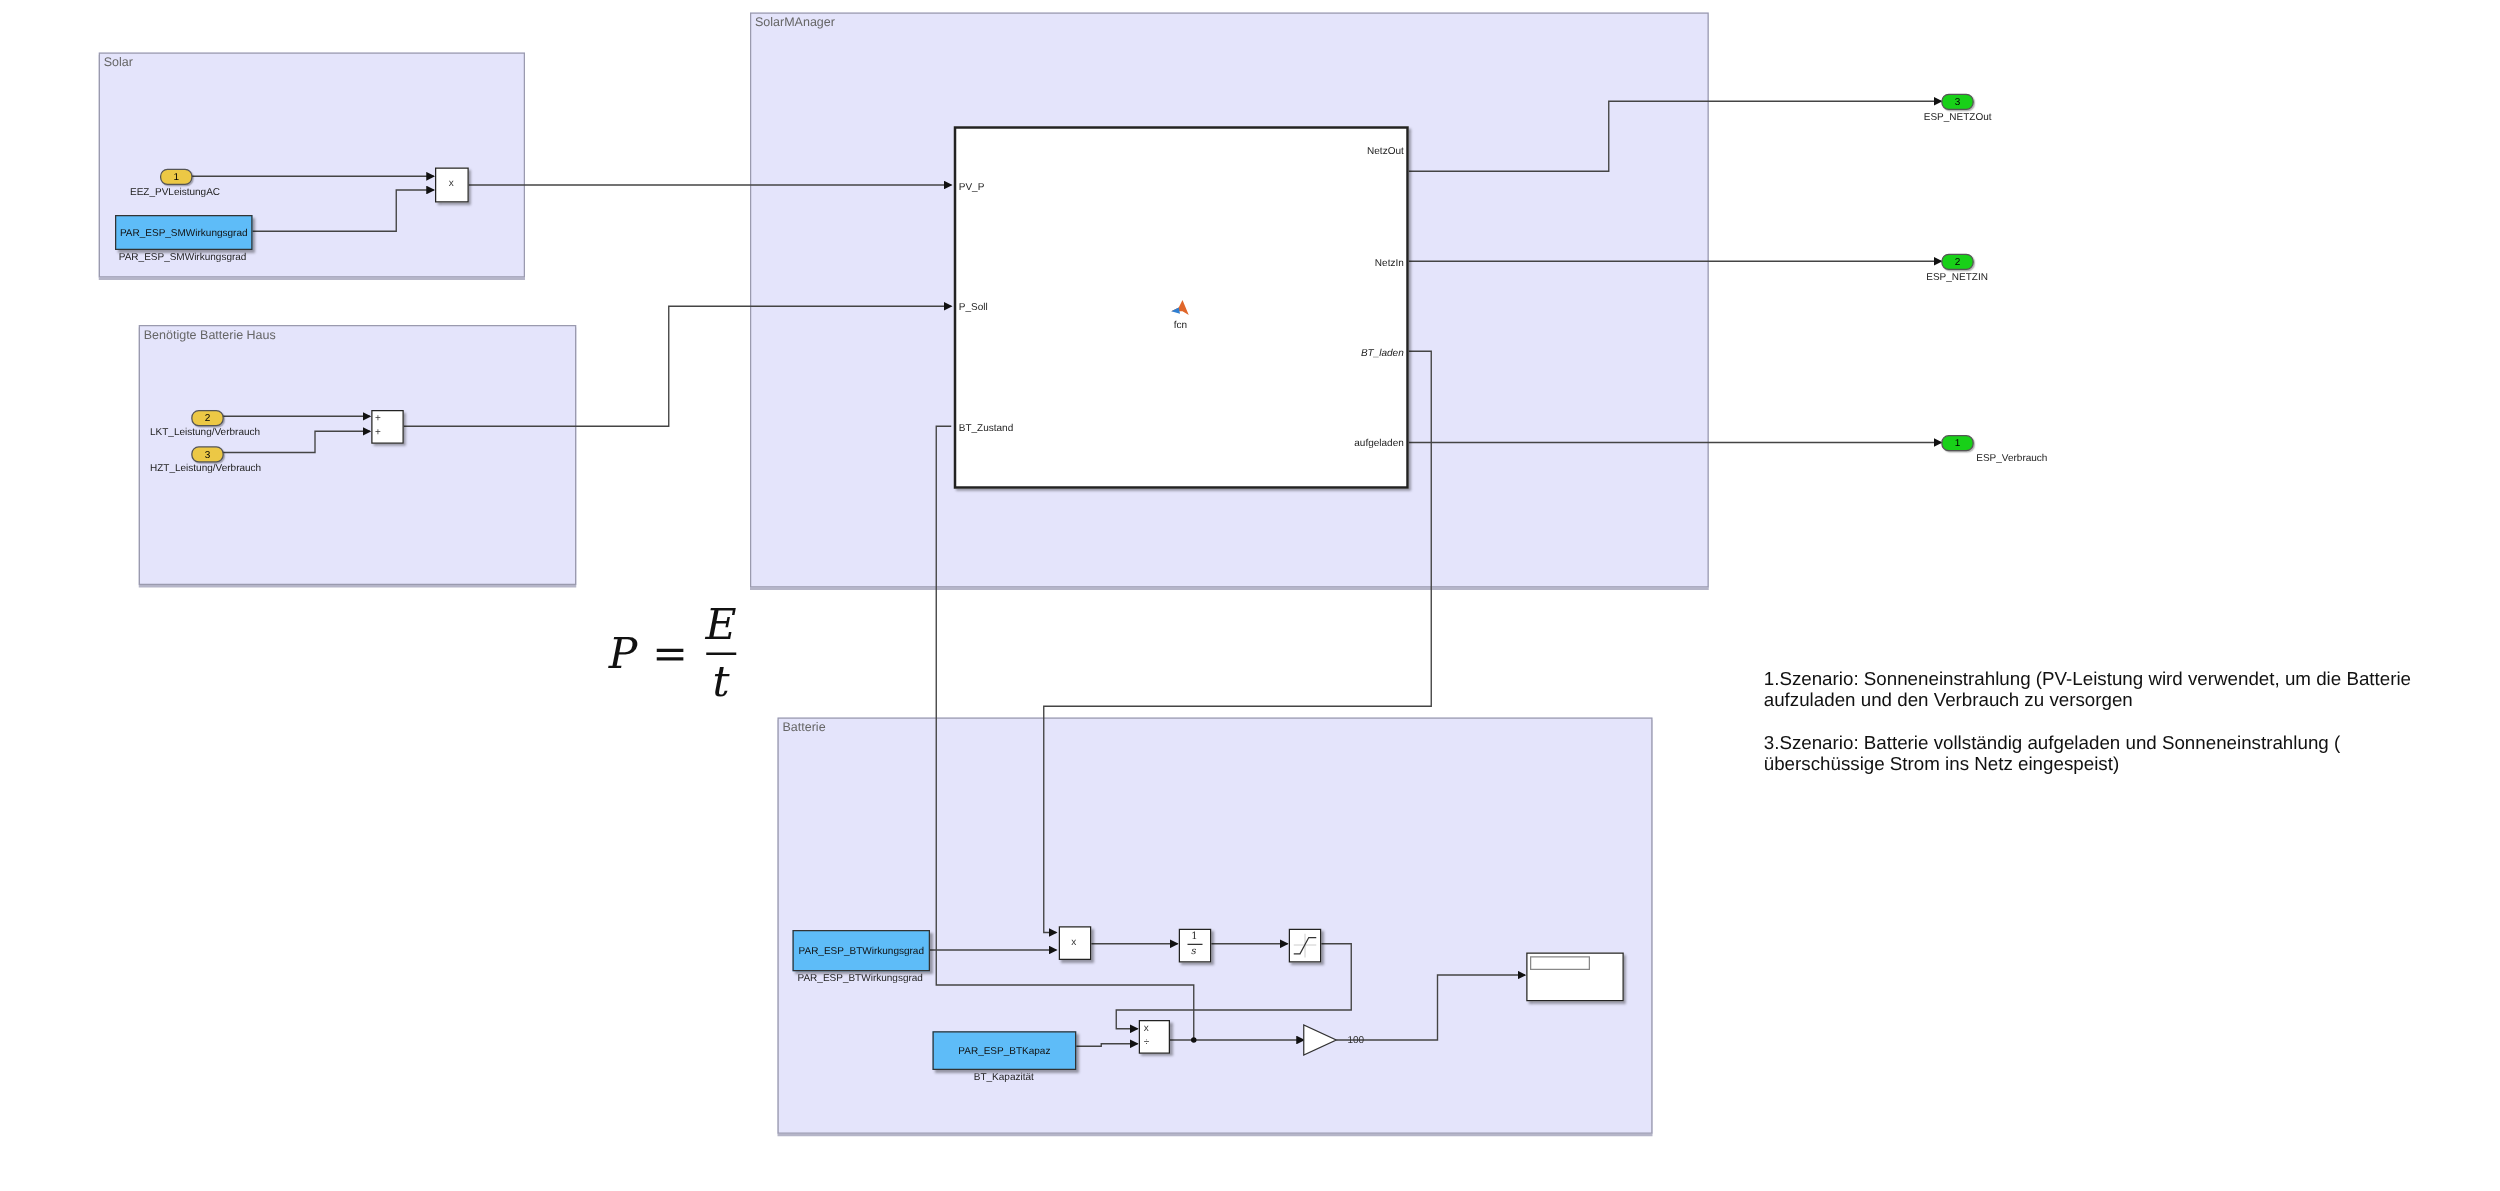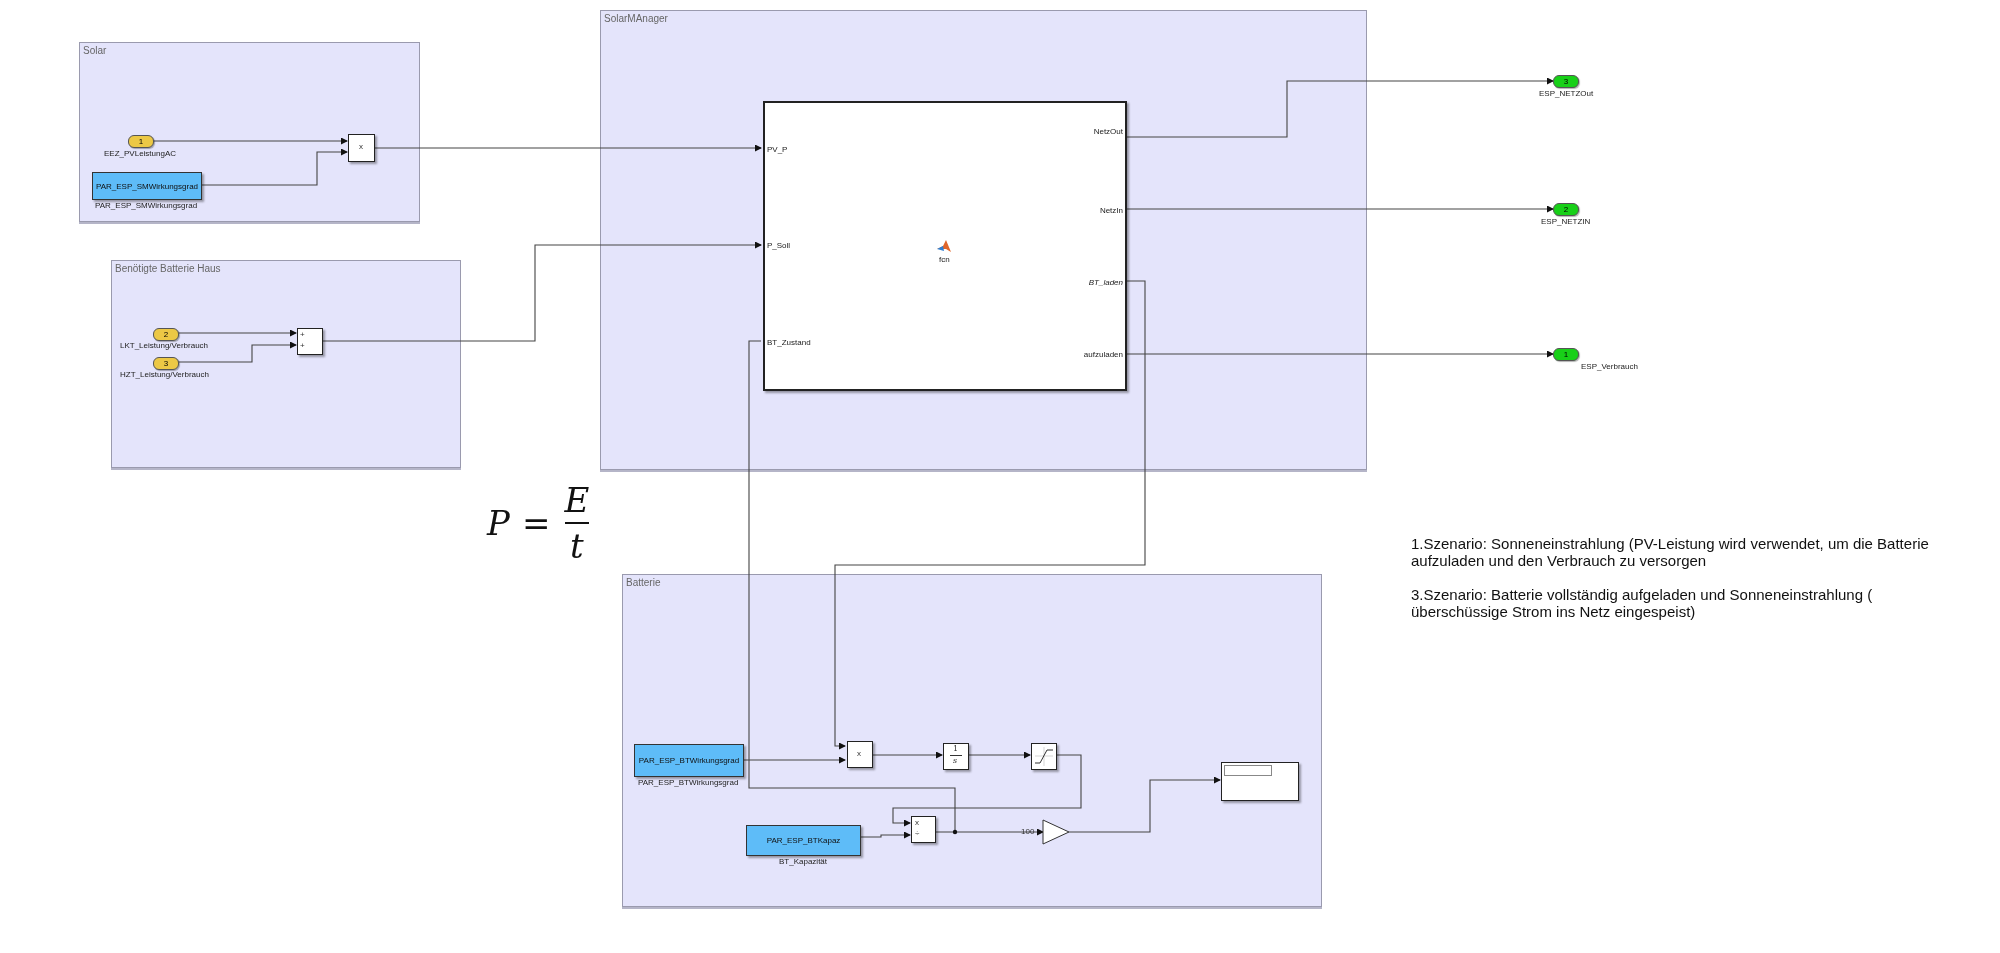--- a/index.html
+++ b/index.html
@@ -95,24 +95,24 @@
 <span class="lbl" style="left:120px;top:370px;">HZT_Leistung/Verbrauch</span>
 <div class="blk" style="left:297px;top:328px;width:24px;height:25px;">
   <span class="op" style="left:2px;top:1px;">+</span>
   <span class="op" style="left:2px;top:12px;">+</span>
 </div>
 
 <div class="blk" style="left:763px;top:101px;width:360px;height:286px;border-width:2px;">
   <span class="port-lbl" style="left:2px;top:42px;">PV_P</span>
   <span class="port-lbl" style="left:2px;top:138px;">P_Soll</span>
   <span class="port-lbl" style="left:2px;top:235px;">BT_Zustand</span>
-  <span class="port-lbl" style="right:2px;top:24px;margin-left:43px;">NetzOut</span>
+  <span class="port-lbl" style="right:2px;top:13px;margin-left:43px;">NetzOut</span>
   <span class="port-lbl" style="right:2px;top:103px;">NetzIn</span>
   <span class="port-lbl" style="right:2px;top:175px;font-style:italic;">BT_laden</span>
-  <span class="port-lbl" style="right:2px;top:247px;">aufzuladen</span>
+  <span class="port-lbl" style="right:2px;top:247px;">aufgeladen</span>
   <svg width="16" height="16" viewBox="0 0 16 16" style="position:absolute;left:171px;top:136px;">
     <path d="M1,10 L7,7 L10,1 L15,13 L10,10 z" fill="#e0662a"></path>
     <path d="M1,10 L7,7 L8,12 z" fill="#2f7fd1"></path>
   </svg>
   <span class="port-lbl" style="left:174px;top:152px;">fcn</span>
 </div>
 
 <div class="outport" style="left:1553px;top:75px;">
     <span>3</span>
   </div>
@@ -157,21 +157,21 @@
   <svg width="24" height="25" style="position:absolute;left:0;top:0;">
     <line x1="12" y1="3" x2="12" y2="22" stroke="#bbb" stroke-width="0.6"></line>
     <line x1="3" y1="12" x2="21" y2="12" stroke="#bbb" stroke-width="0.6"></line>
     <path d="M3,19 L8,19 L15,6 L21,6" fill="none" stroke="#333" stroke-width="1"></path>
   </svg>
 </div>
 <div class="blk" style="left:911px;top:816px;width:23px;height:25px;">
   <span class="op" style="left:3px;top:1px;">x</span>
   <span class="op" style="left:3px;top:12px;">÷</span>
 </div>
-<span class="op" style="left:1021px;top:827px;">100</span>
+<span class="op" style="left:1078px;top:827px;">100</span>
 <div class="blk" style="left:1221px;top:762px;width:76px;height:37px;">
   <div style="position:absolute;left:2px;top:2px;width:46px;height:9px;border:1px solid #888;"></div>
 </div>
 
 <div class="note">
   <p>1.Szenario: Sonneneinstrahlung (PV-Leistung wird verwendet, um  die Batterie aufzuladen und  den Verbrauch zu versorgen</p>
   <p>3.Szenario: Batterie vollständig aufgeladen und Sonneneinstrahlung ( überschüssige Strom ins Netz eingespeist)</p>
 </div>
 
 </body></html>

